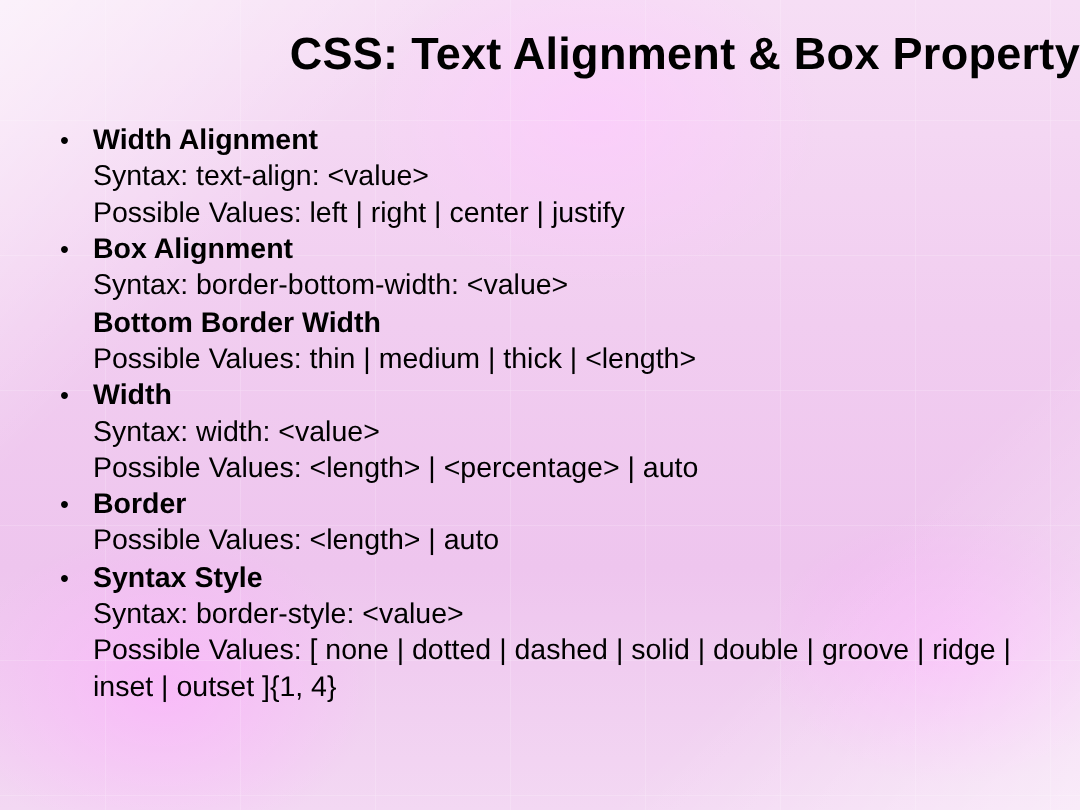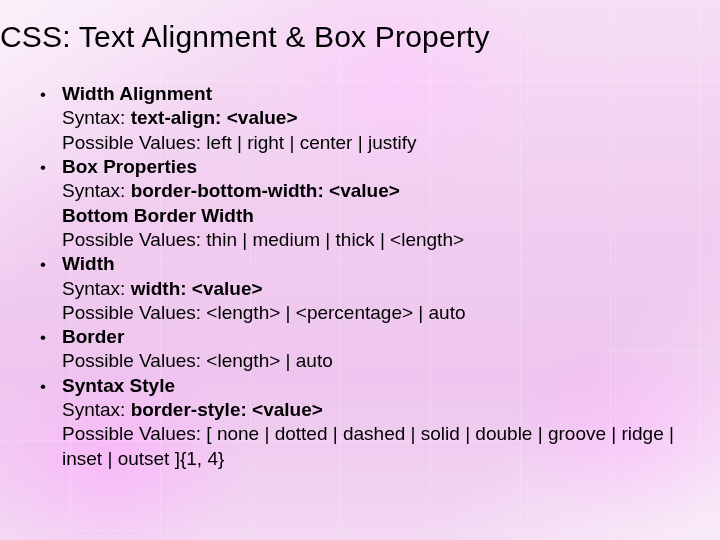--- a/index.html
+++ b/index.html
@@ -28,22 +28,22 @@
     background-size: 90px 90px, 90px 90px;
     background-position: -20px -10px;
     mix-blend-mode: soft-light;
     pointer-events: none;
   }
   .title {
     position: absolute;
     top: 20px;
     left: 0;
     width: 100%;
-    text-align: left;
-    font-weight: 400;
+    text-align: right;
+    font-weight: 700;
     font-size: 30px;
     letter-spacing: 0.2px;
   }
   .content {
     position: absolute;
     top: 82px;
     left: 40px;
     right: 36px;
     font-size: 19px;
     line-height: 1.28;
@@ -65,21 +65,21 @@
     font-size: 17px;
     padding-top: 1px;
   }
   .head {
     font-weight: 700;
   }
   .sub {
     padding-left: 22px;
   }
   .syntax-label { }
-  .syntax-code { font-weight: 700; }
+  .syntax-code { font-weight: 400; }
 </style>
 </head>
 <body>
 
 <div class="title">CSS: Text Alignment &amp; Box Property</div>
 
 <div class="content">
   <ul class="outer">
 
     <li>
@@ -89,21 +89,21 @@
       </div>
       <div class="sub">
         <span class="syntax-label">Syntax: </span><span class="syntax-code">text-align: &lt;value&gt;</span>
       </div>
       <div class="sub">Possible Values: left | right | center | justify</div>
     </li>
 
     <li>
       <div class="bullet-row">
         <span class="bullet">•</span>
-        <span class="head">Box Properties</span>
+        <span class="head">Box Alignment</span>
       </div>
       <div class="sub">
         <span class="syntax-label">Syntax: </span><span class="syntax-code">border-bottom-width: &lt;value&gt;</span>
       </div>
       <div class="sub head">Bottom Border Width</div>
       <div class="sub">Possible Values: thin | medium | thick | &lt;length&gt;</div>
     </li>
 
     <li>
       <div class="bullet-row">

